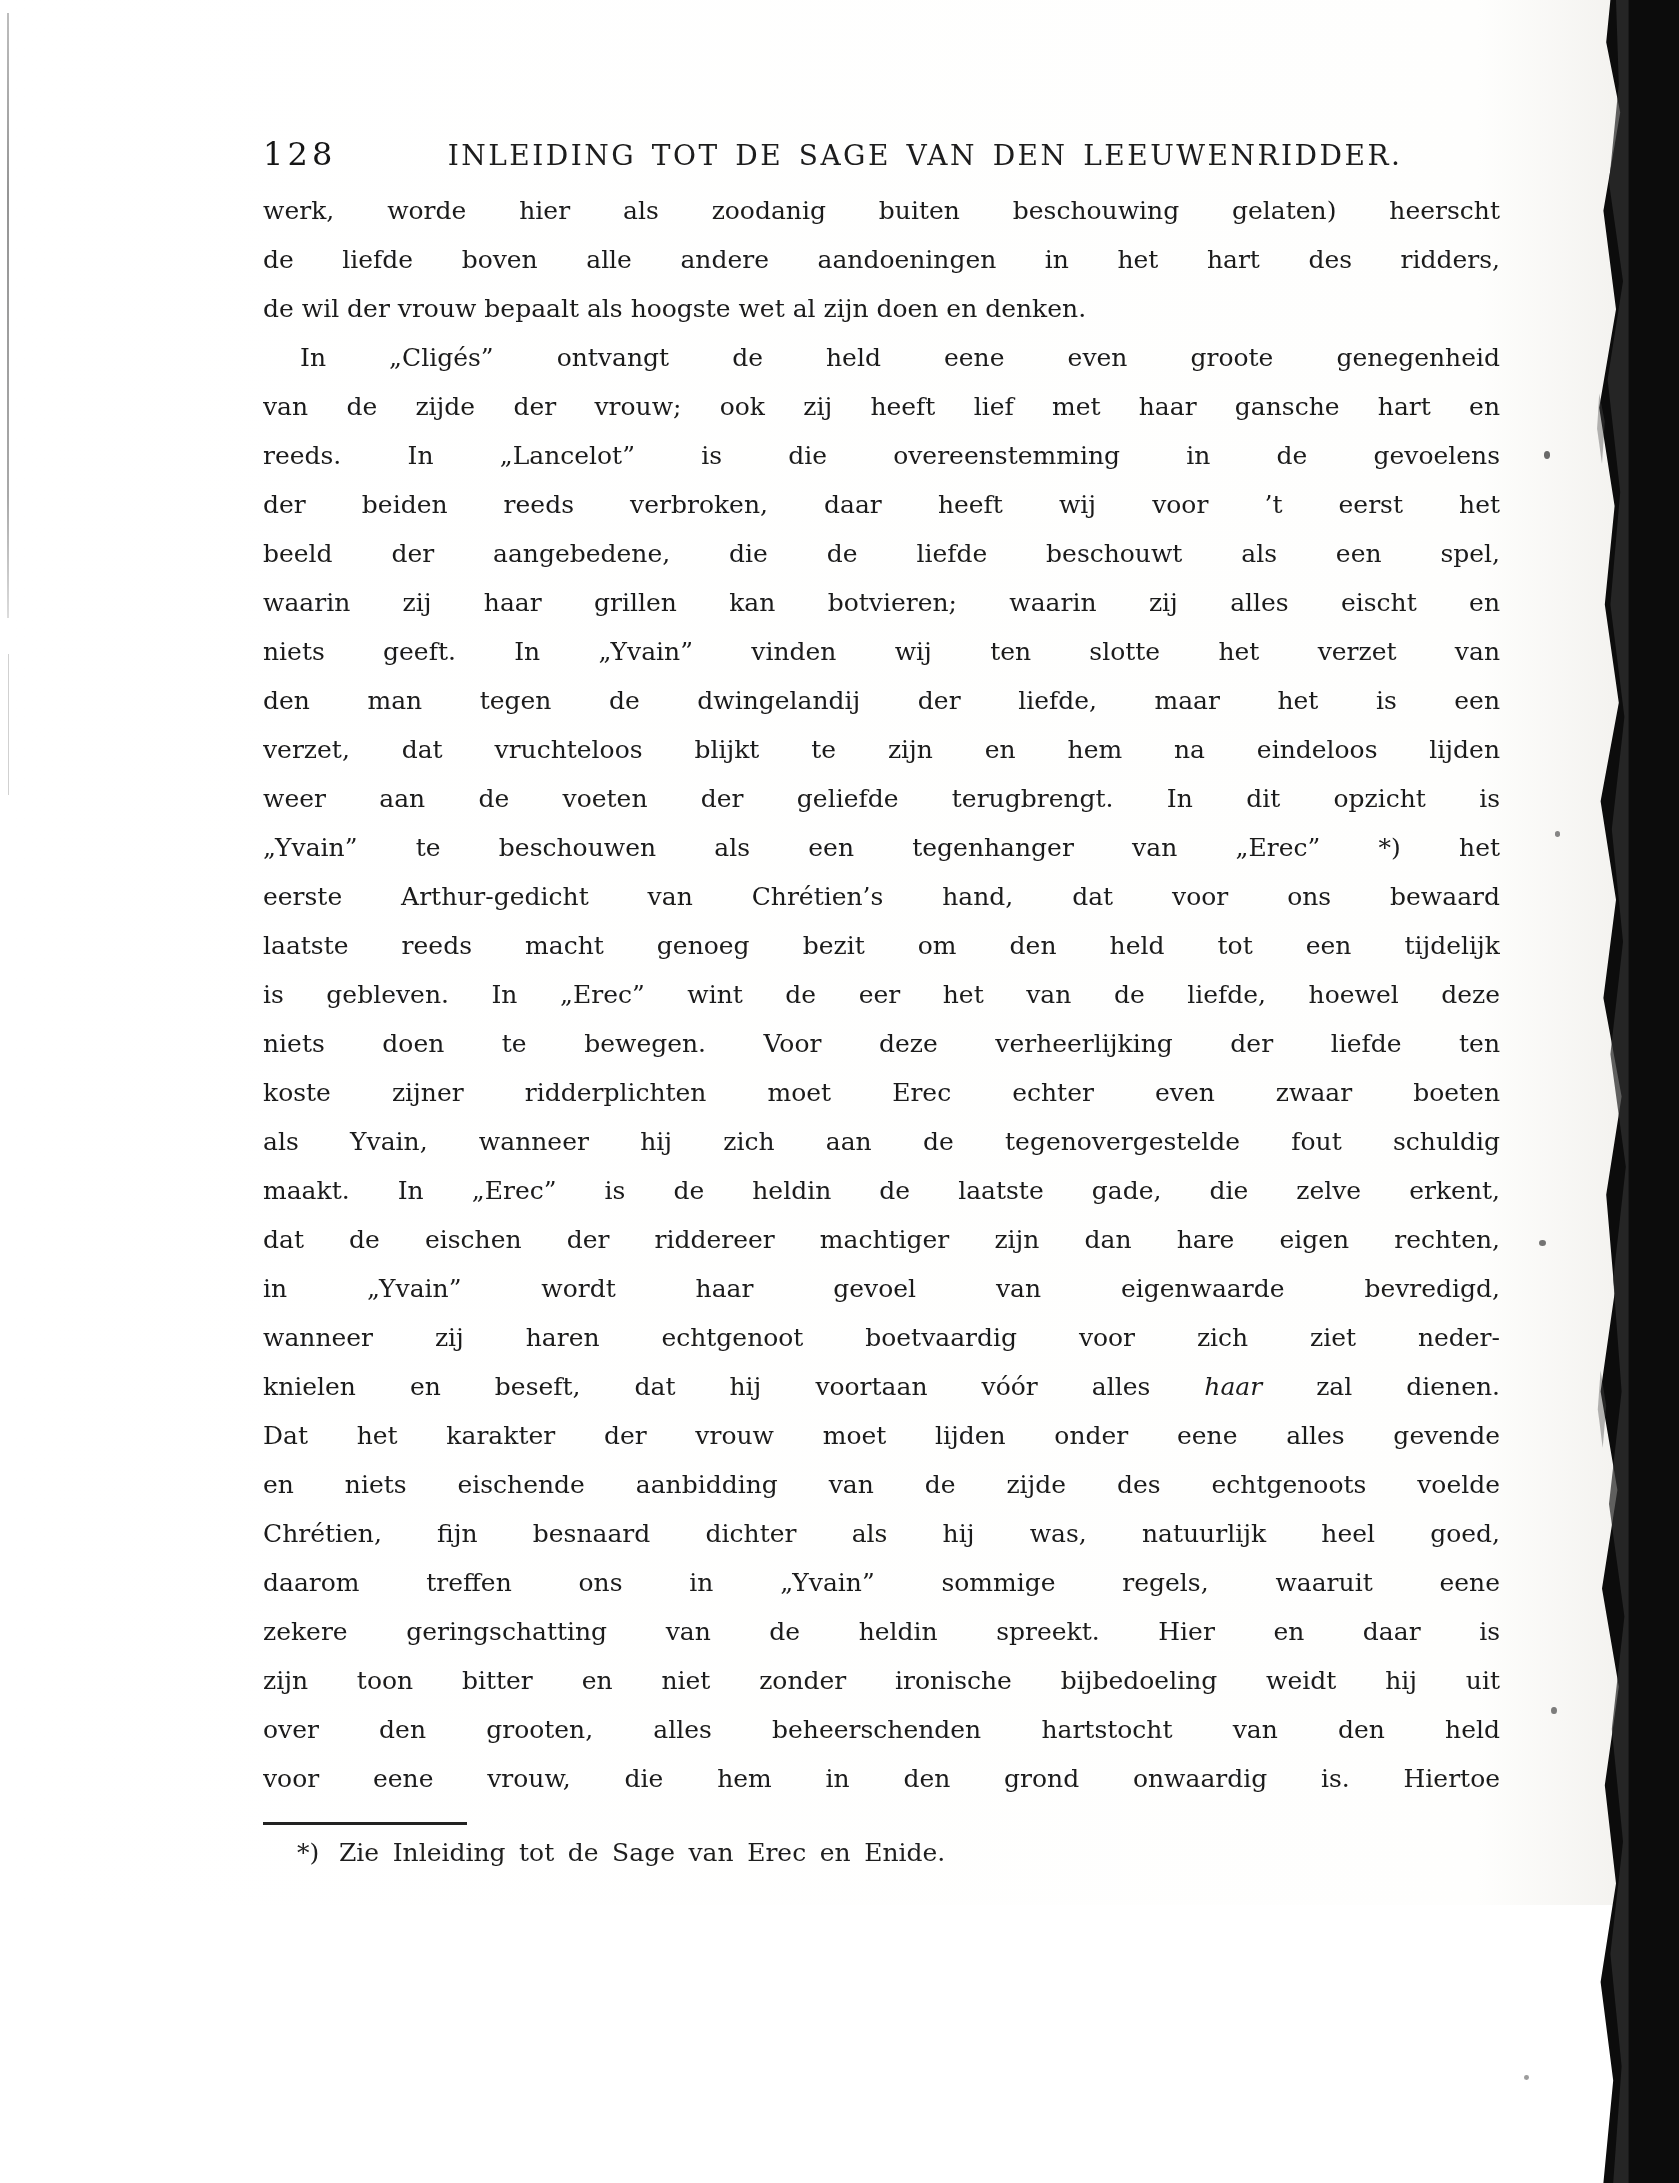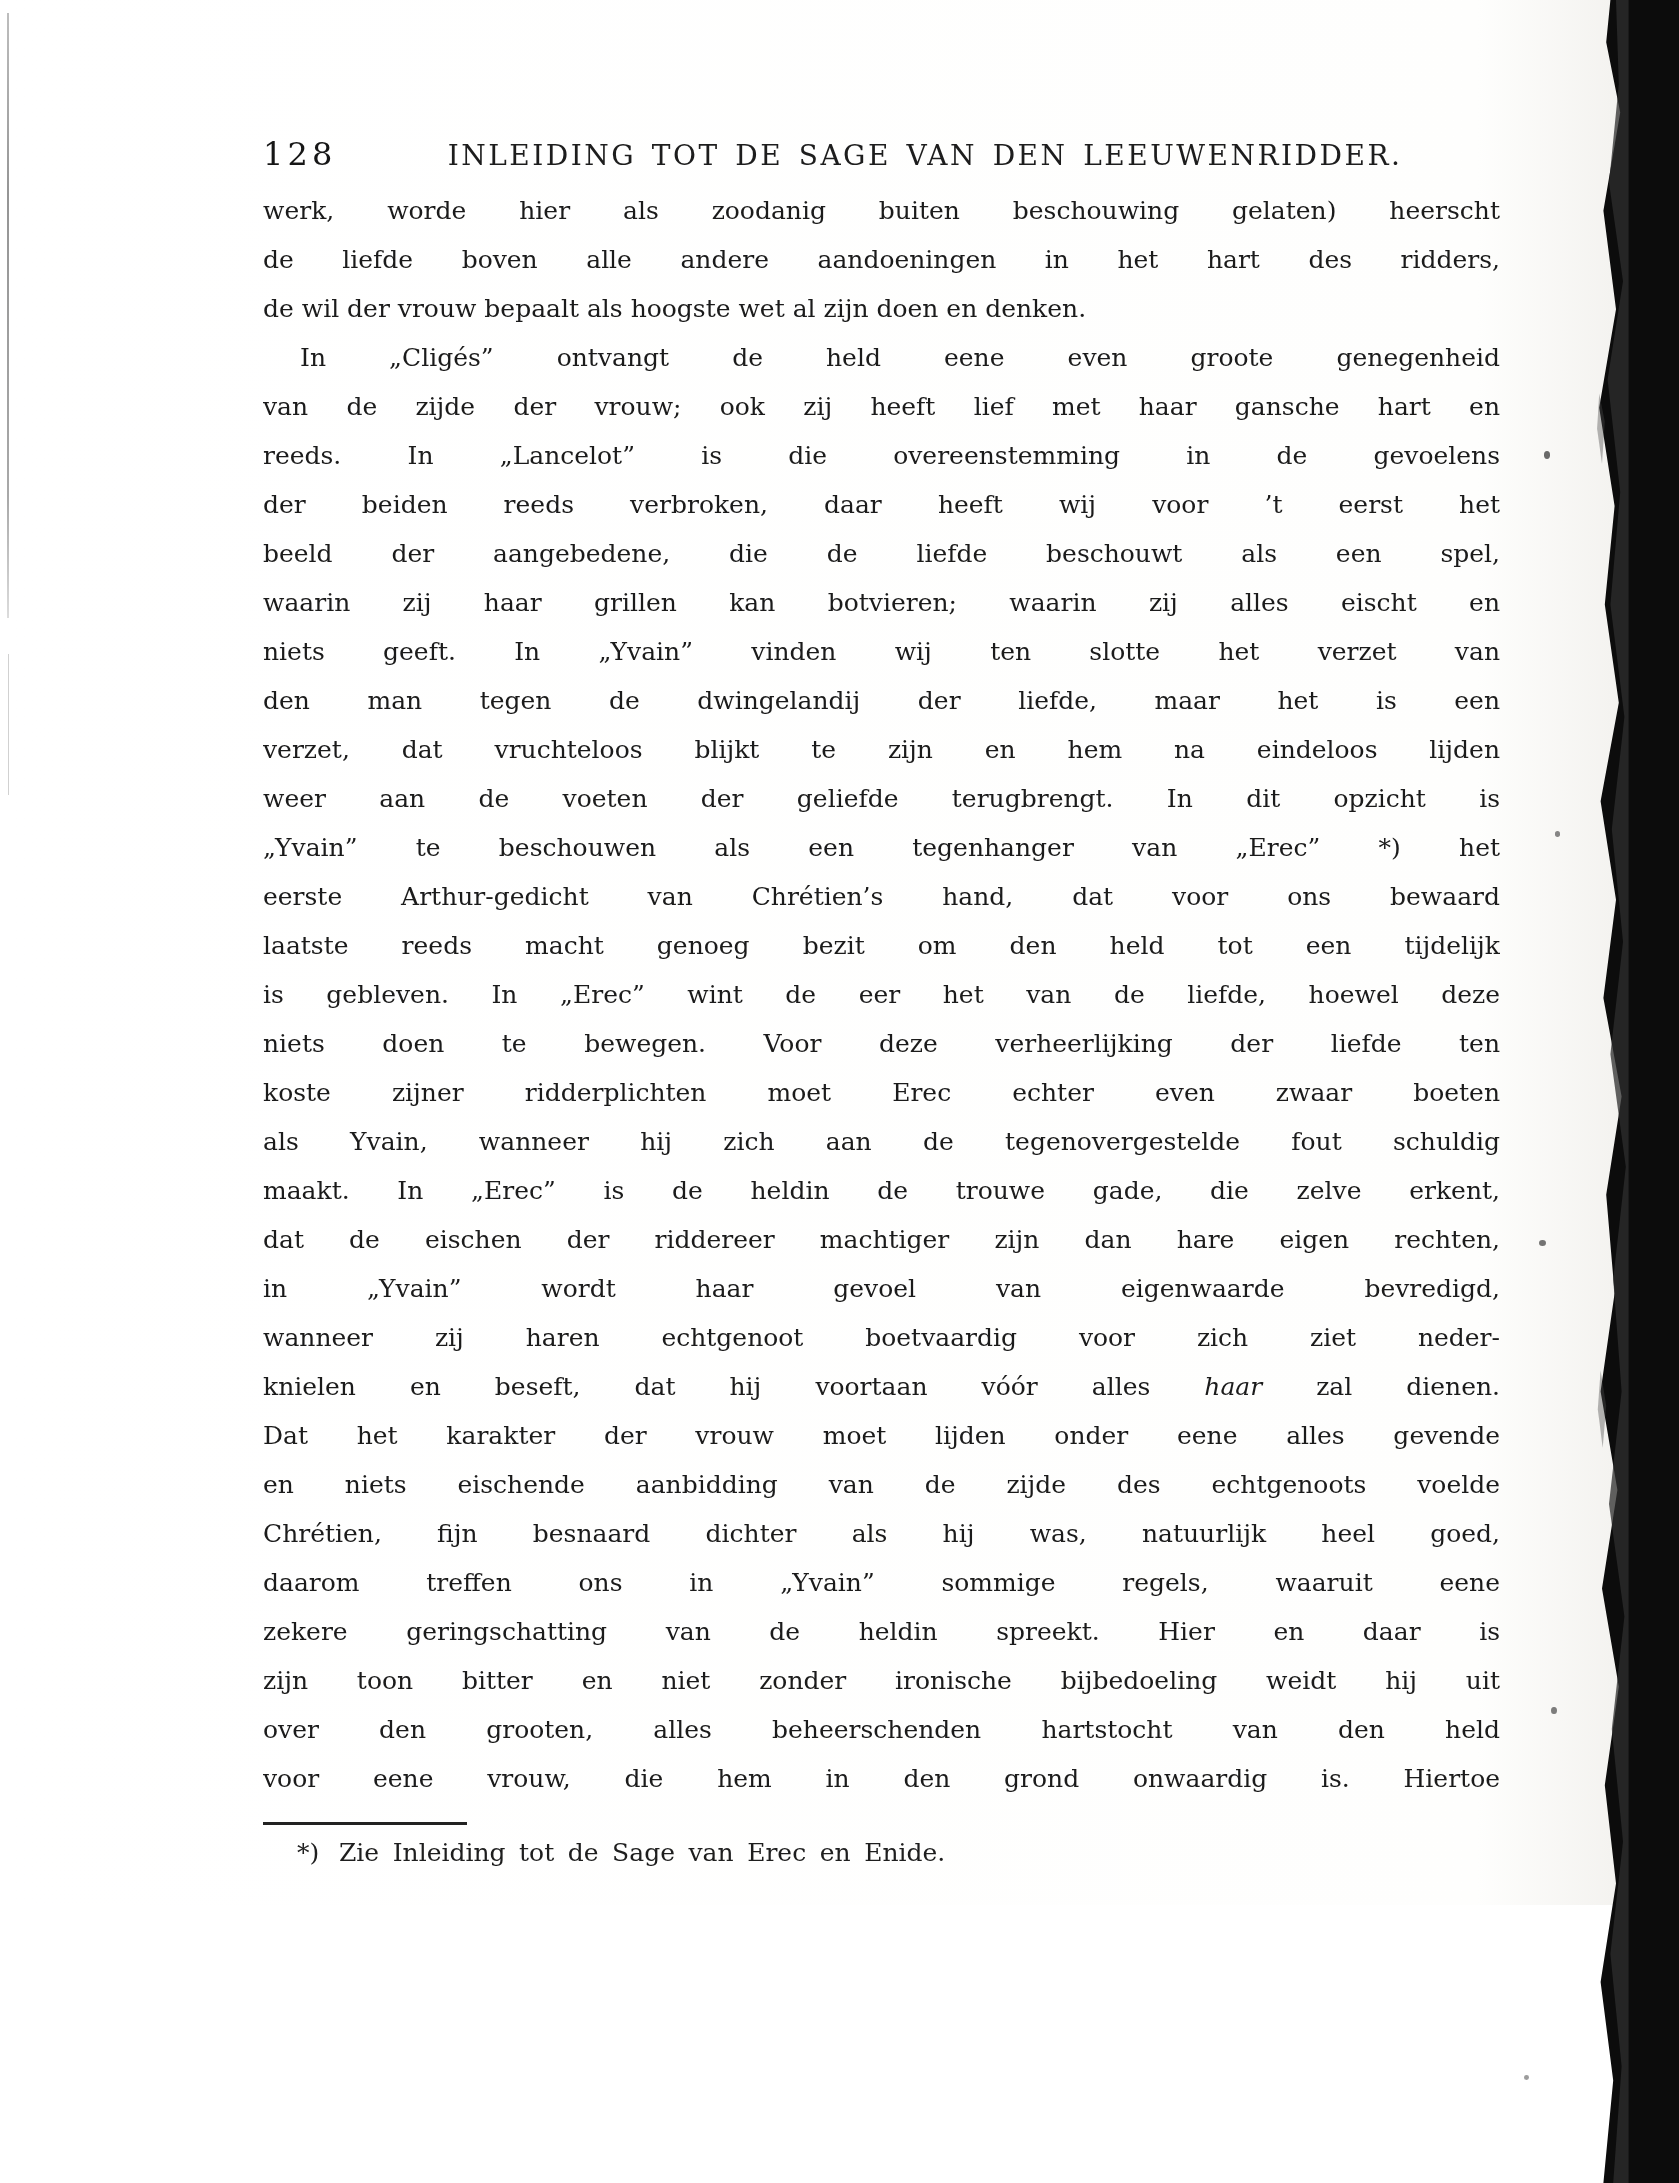--- a/index.html
+++ b/index.html
@@ -148,21 +148,21 @@
       <div class="text-line"><span>den man tegen de dwingelandij der liefde, maar het is een</span></div>
       <div class="text-line"><span>verzet, dat vruchteloos blijkt te zijn en hem na eindeloos lijden</span></div>
       <div class="text-line"><span>weer aan de voeten der geliefde terugbrengt. In dit opzicht is</span></div>
       <div class="text-line"><span>„Yvain” te beschouwen als een tegenhanger van „Erec” *) het</span></div>
       <div class="text-line"><span>eerste Arthur-gedicht van Chrétien’s hand, dat voor ons bewaard</span></div>
       <div class="text-line"><span>laatste reeds macht genoeg bezit om den held tot een tijdelijk</span></div>
       <div class="text-line"><span>is gebleven. In „Erec” wint de eer het van de liefde, hoewel deze</span></div>
       <div class="text-line"><span>niets doen te bewegen. Voor deze verheerlijking der liefde ten</span></div>
       <div class="text-line"><span>koste zijner ridderplichten moet Erec echter even zwaar boeten</span></div>
       <div class="text-line"><span>als Yvain, wanneer hij zich aan de tegenovergestelde fout schuldig</span></div>
-      <div class="text-line"><span>maakt. In „Erec” is de heldin de trouwe gade, die zelve erkent,</span></div>
+      <div class="text-line"><span>maakt. In „Erec” is de heldin de laatste gade, die zelve erkent,</span></div>
       <div class="text-line"><span>dat de eischen der riddereer machtiger zijn dan hare eigen rechten,</span></div>
       <div class="text-line"><span>in „Yvain” wordt haar gevoel van eigenwaarde bevredigd,</span></div>
       <div class="text-line"><span>wanneer zij haren echtgenoot boetvaardig voor zich ziet neder-</span></div>
       <div class="text-line"><span>knielen en beseft, dat hij voortaan vóór alles </span><span class="italic">haar</span><span> zal dienen.</span></div>
       <div class="text-line"><span>Dat het karakter der vrouw moet lijden onder eene alles gevende</span></div>
       <div class="text-line"><span>en niets eischende aanbidding van de zijde des echtgenoots voelde</span></div>
       <div class="text-line"><span>Chrétien, fijn besnaard dichter als hij was, natuurlijk heel goed,</span></div>
       <div class="text-line"><span>daarom treffen ons in „Yvain” sommige regels, waaruit eene</span></div>
       <div class="text-line"><span>zekere geringschatting van de heldin spreekt. Hier en daar is</span></div>
       <div class="text-line"><span>zijn toon bitter en niet zonder ironische bijbedoeling weidt hij uit</span></div>

